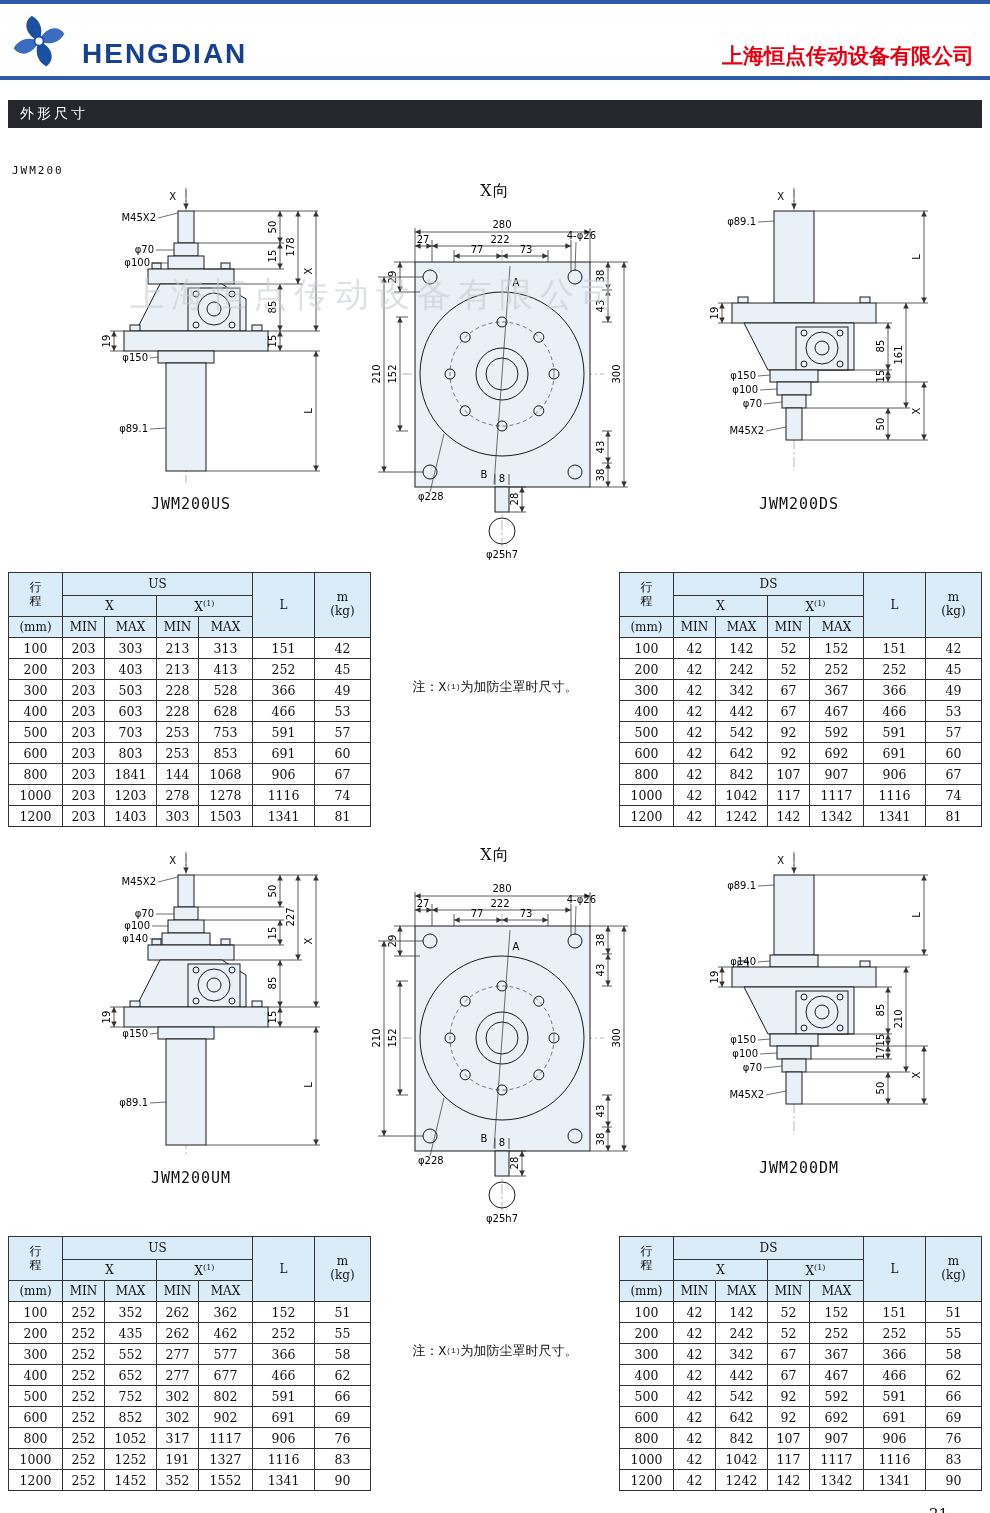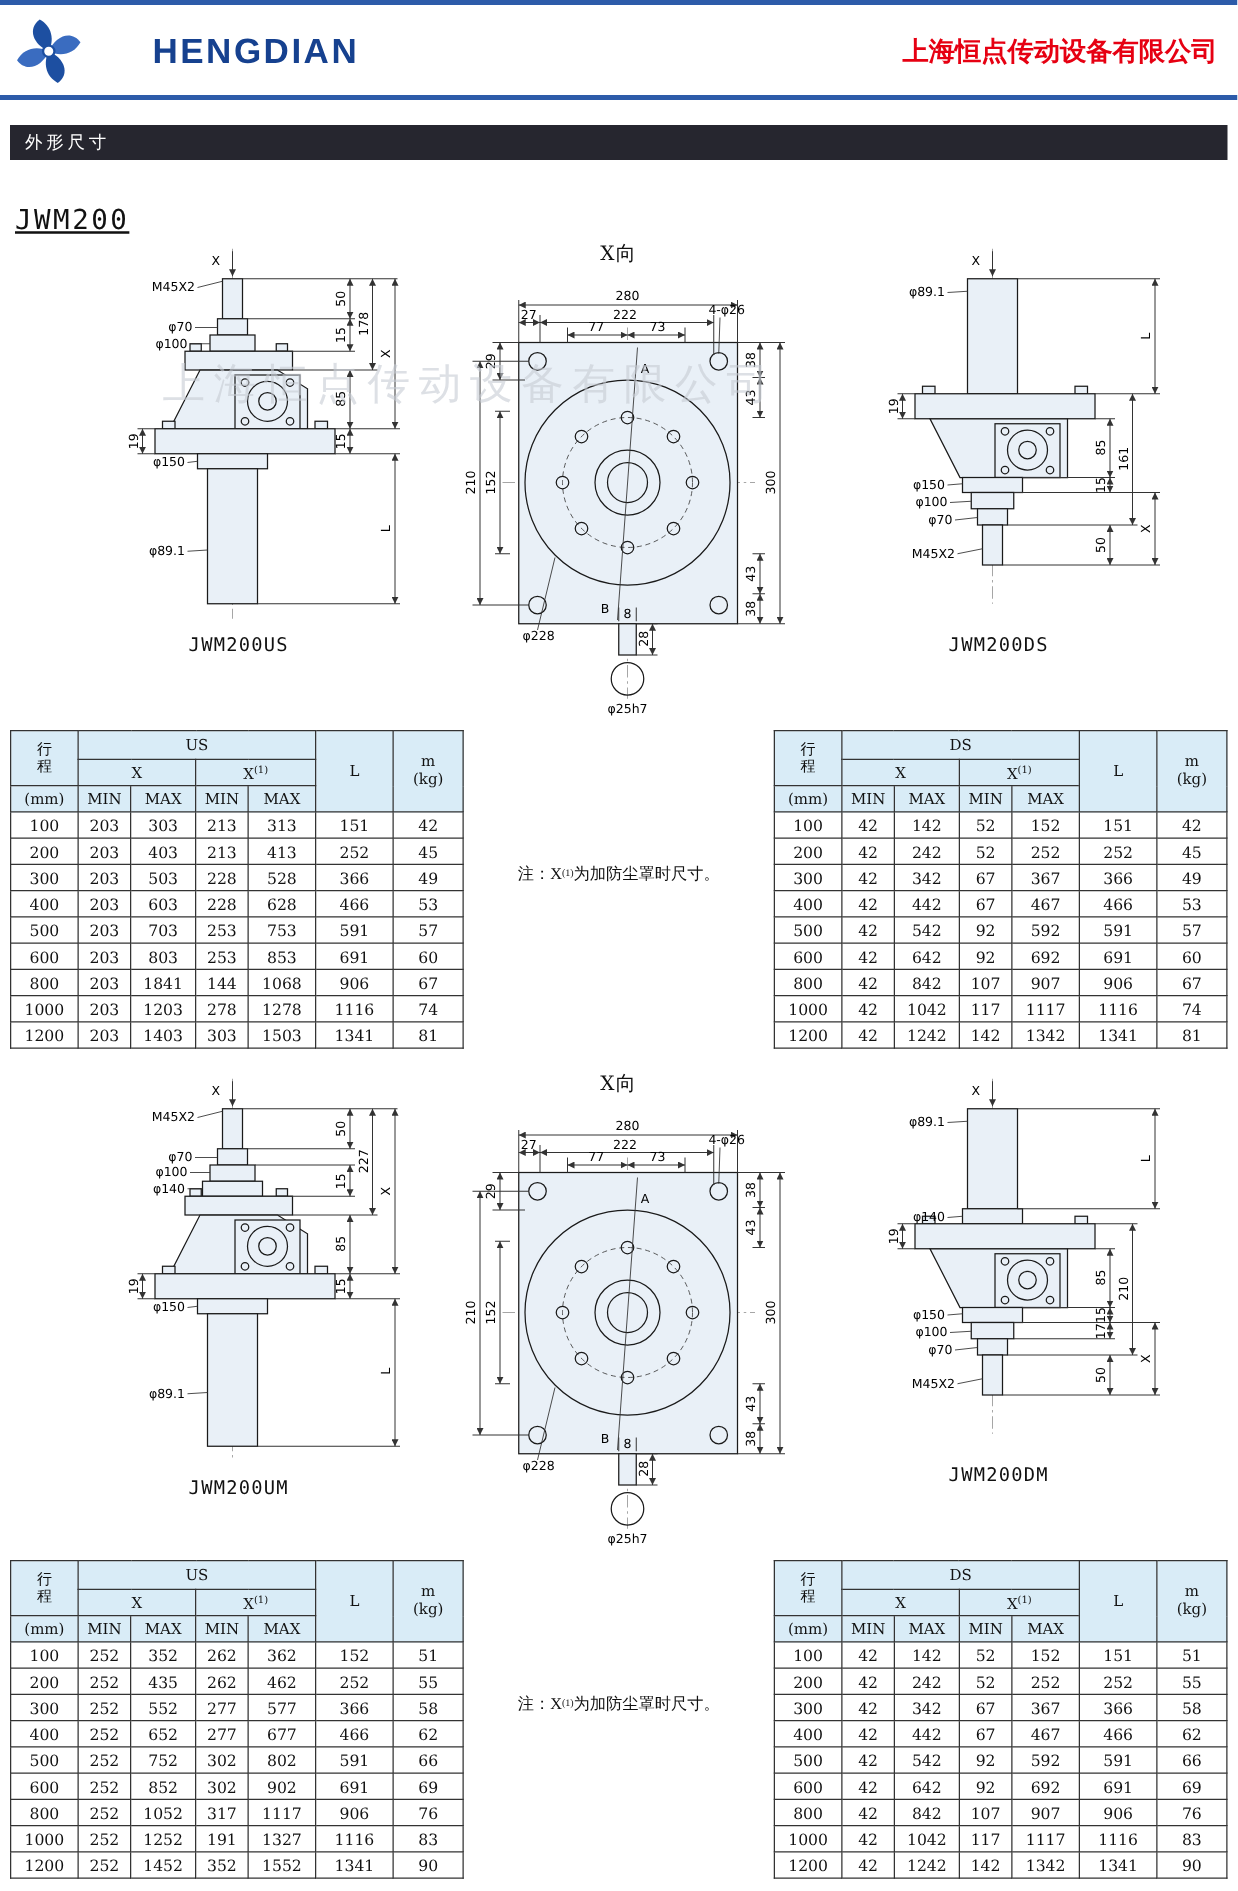--- a/index.html
+++ b/index.html
@@ -1,44 +1,44 @@
 <!DOCTYPE html>
 <html><head>
 <meta charset="utf-8">
 <style>
   html,body{margin:0;padding:0;}
   body{width:990px;height:1513px;background:#fff;position:relative;overflow:hidden;
        font-family:"Liberation Sans",sans-serif;color:#111;}
   .rule{height:4px;background:#2d5ba9;}
   .header{position:relative;padding:8px 10px 6px;}
-  .logo-row{display:flex;align-items:center;gap:40px;}
+  .logo-row{display:flex;align-items:flex-end;}
   .logo{width:58px;height:58px;flex:0 0 auto;}
   .brand{font-size:28px;font-weight:bold;color:#16418f;letter-spacing:2px;margin-left:14px;}
   .company{margin-left:auto;color:#e60012;font-size:21px;font-weight:600;padding-right:6px;
            font-family:"DejaVu Serif",serif;}
   .title-bar{margin:20px 8px 0;background:#26262f;color:#fff;font-size:14px;
              letter-spacing:3px;padding:5px 12px;}
-  .model{margin:36px 0 0 12px;font-family:"DejaVu Sans Mono",monospace;font-size:22px;letter-spacing:2px;text-decoration:underline;}
+  .model{margin:36px 0 0 12px;font-family:"DejaVu Sans Mono",monospace;font-size:11px;letter-spacing:2px;}
   .draw-row{display:flex;justify-content:space-between;align-items:flex-start;
             padding:4px 36px 0;position:relative;}
   .draw-col{display:flex;flex-direction:column;align-items:center;}
   .cap{font-family:"DejaVu Sans Mono",monospace;font-size:15px;letter-spacing:1px;margin-top:2px;}
   .xcap{font-size:16px;font-family:"DejaVu Serif",serif;letter-spacing:1px;margin-bottom:0;}
   .watermark{position:absolute;left:130px;top:95px;font-size:34px;color:#c7ccd4;opacity:.6;
              letter-spacing:7px;white-space:nowrap;pointer-events:none;font-family:"DejaVu Serif",serif;z-index:4;}
   .table-row{display:flex;align-items:stretch;padding:10px 8px 0;}
   .dim-table{border-collapse:collapse;width:362px;table-layout:fixed;
              font-family:"DejaVu Serif",serif;font-size:12.5px;align-self:flex-start;}
   .dim-table td{border:1px solid #333;text-align:center;height:20px;padding:0;}
   .dim-table thead td{background:#d9ecf7;font-size:12px;}
   .dim-table thead tr:first-child td{height:22px;}
   .pre{white-space:pre-line;line-height:1.15;}
   sup{font-size:8px;}
   .note-box{flex:1;display:flex;align-items:center;justify-content:center;
-            font-size:13px;font-family:Liberation Serif, serif;padding-bottom:26px;}
+            font-size:13px;font-family:Liberation Mono, monospace;padding-bottom:26px;}
   .footer{text-align:right;padding:14px 42px 0 0;font-size:15px;font-family:"DejaVu Serif",serif;}
   
   .outl{fill:#e9f0f7;stroke:#1a1a1a;stroke-width:1;}
   .thin{fill:none;stroke:#1a1a1a;stroke-width:1;}
   .dash{fill:none;stroke:#444;stroke-width:.7;stroke-dasharray:4 3;}
   .dimline{stroke:#333;stroke-width:.8;fill:none;}
   .ldr{stroke:#333;stroke-width:.7;fill:none;}
   .cline{stroke:#999;stroke-width:.7;stroke-dasharray:10 3 2 3;fill:none;}
   text.d{font-family:"DejaVu Sans",sans-serif;font-size:10px;fill:#000;}
 </style>

